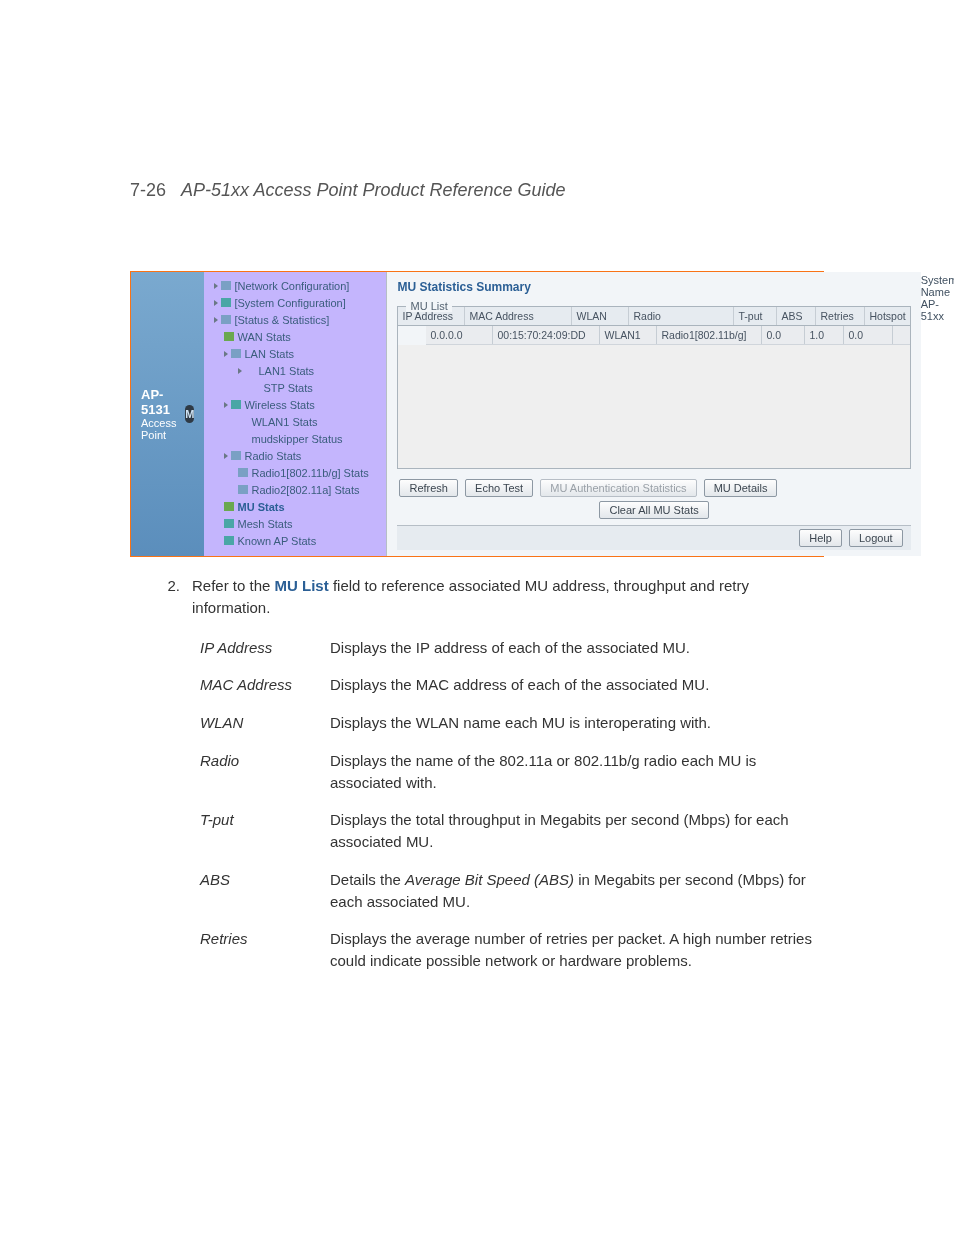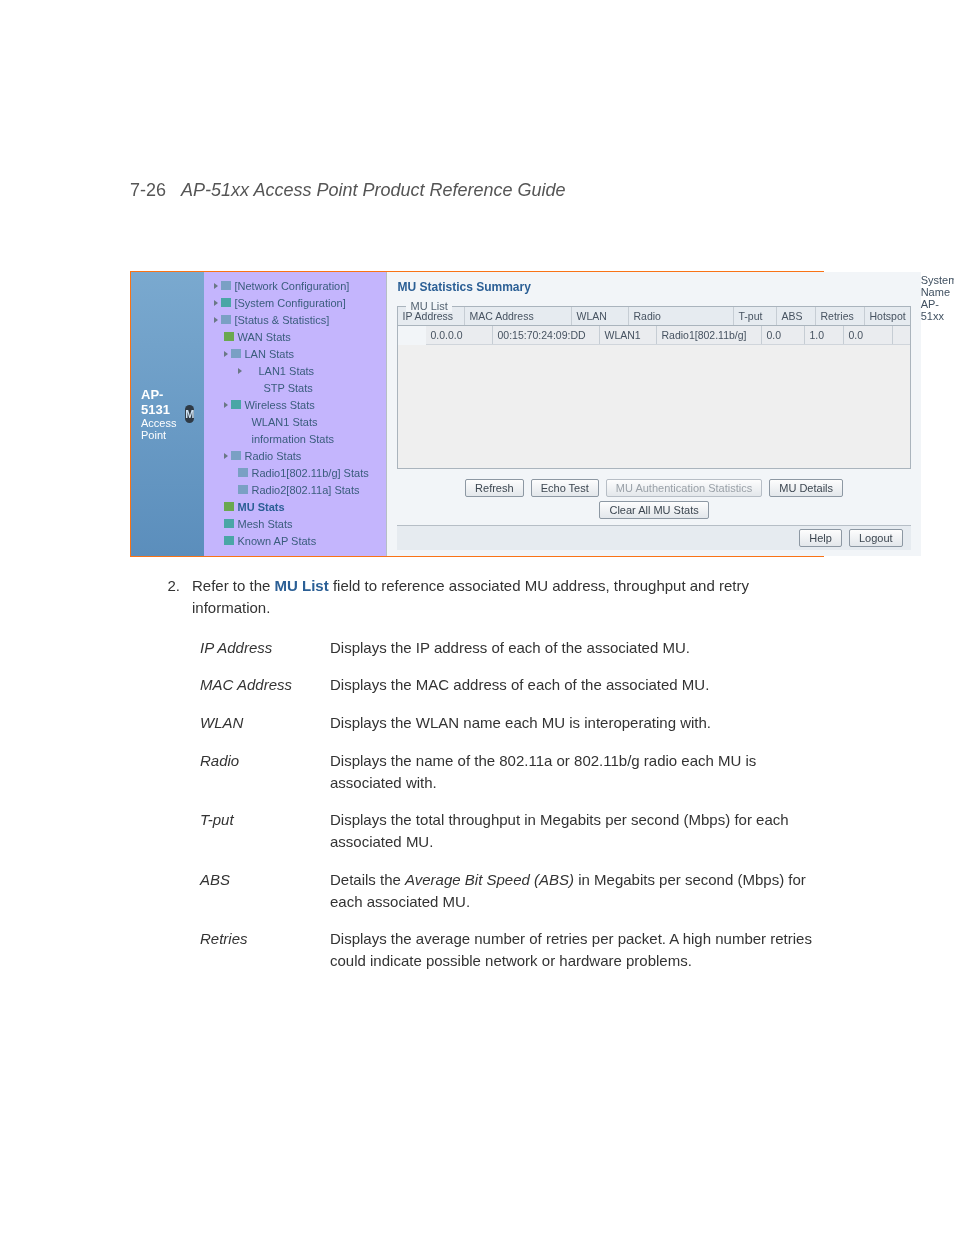--- a/index.html
+++ b/index.html
@@ -101,21 +101,21 @@
   .c-ip   { width: 58px; }
   .c-mac  { width: 98px; }
   .c-wlan { width: 48px; }
   .c-radio{ width: 96px; }
   .c-tput { width: 34px; }
   .c-abs  { width: 30px; }
   .c-ret  { width: 40px; }
   .c-hot  { flex:1; border-right:none;}
   .table-fill { flex:1; background:#efefef; }
 
-  .button-row { text-align:center; padding: 2px 0 4px 0;}
+  .button-row { padding: 2px 0 4px 0;}
   .button-row2 { text-align:center; padding-bottom: 6px;}
   .btn {
     display:inline-block;
     background: linear-gradient(#fdfdfd,#e3e7eb);
     border:1px solid #8d98a3;
     border-radius:2px;
     padding: 2px 9px;
     font-size: 11px;
     color:#3c4650;
     margin: 0 2px;
@@ -166,21 +166,21 @@
       <div class="ui-tree">
         <div class="node exp"><span class="ico"></span><span>[Network Configuration]</span></div>
         <div class="node exp"><span class="ico teal"></span><span>[System Configuration]</span></div>
         <div class="node exp"><span class="ico"></span><span>[Status &amp; Statistics]</span></div>
         <div class="node lvl1"><span class="ico green"></span><span>WAN Stats</span></div>
         <div class="node lvl1 exp"><span class="ico"></span><span>LAN Stats</span></div>
         <div class="node lvl2 exp"><span class="ico none"></span><span>LAN1 Stats</span></div>
         <div class="node lvl3"><span class="ico none"></span><span>STP Stats</span></div>
         <div class="node lvl1 exp"><span class="ico teal"></span><span>Wireless Stats</span></div>
         <div class="node lvl2"><span class="ico none"></span><span>WLAN1 Stats</span></div>
-        <div class="node lvl2"><span class="ico none"></span><span>information Stats</span></div>
+        <div class="node lvl2"><span class="ico none"></span><span>mudskipper Status</span></div>
         <div class="node lvl1 exp"><span class="ico"></span><span>Radio Stats</span></div>
         <div class="node lvl2"><span class="ico"></span><span>Radio1[802.11b/g] Stats</span></div>
         <div class="node lvl2"><span class="ico"></span><span>Radio2[802.11a] Stats</span></div>
         <div class="node lvl1 bluebold"><span class="ico green"></span><span>MU Stats</span></div>
         <div class="node lvl1"><span class="ico teal"></span><span>Mesh Stats</span></div>
         <div class="node lvl1"><span class="ico teal"></span><span>Known AP Stats</span></div>
       </div>
 
       <div class="ui-main">
         <div class="panel-title">MU Statistics Summary</div>

